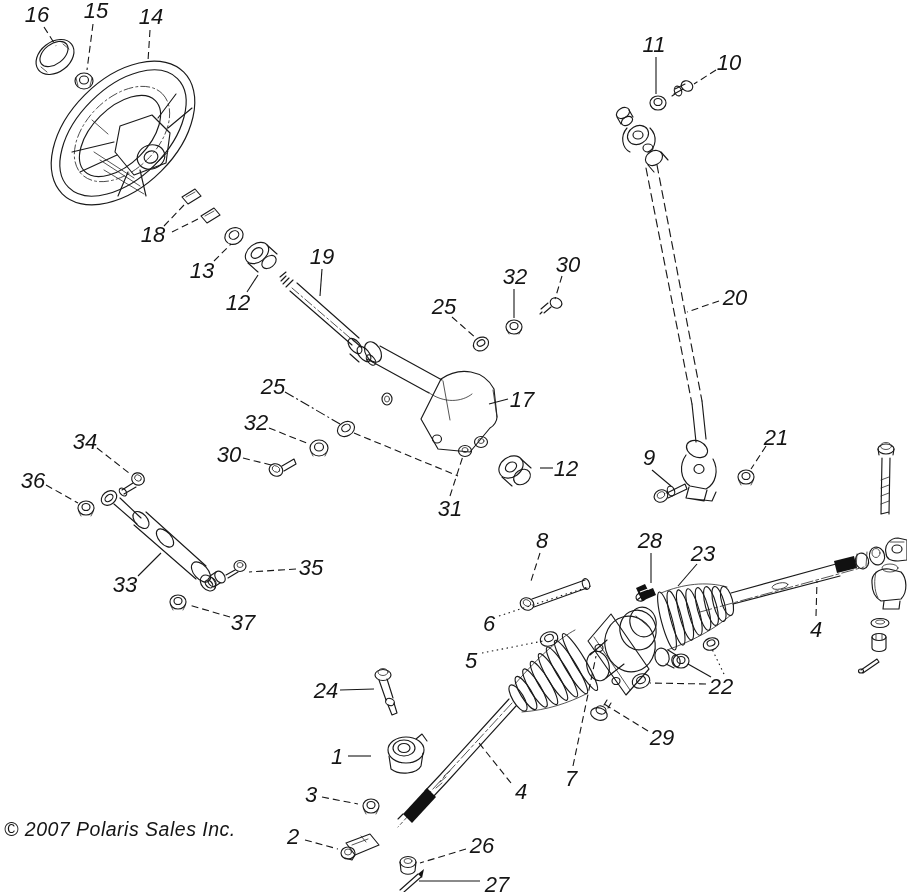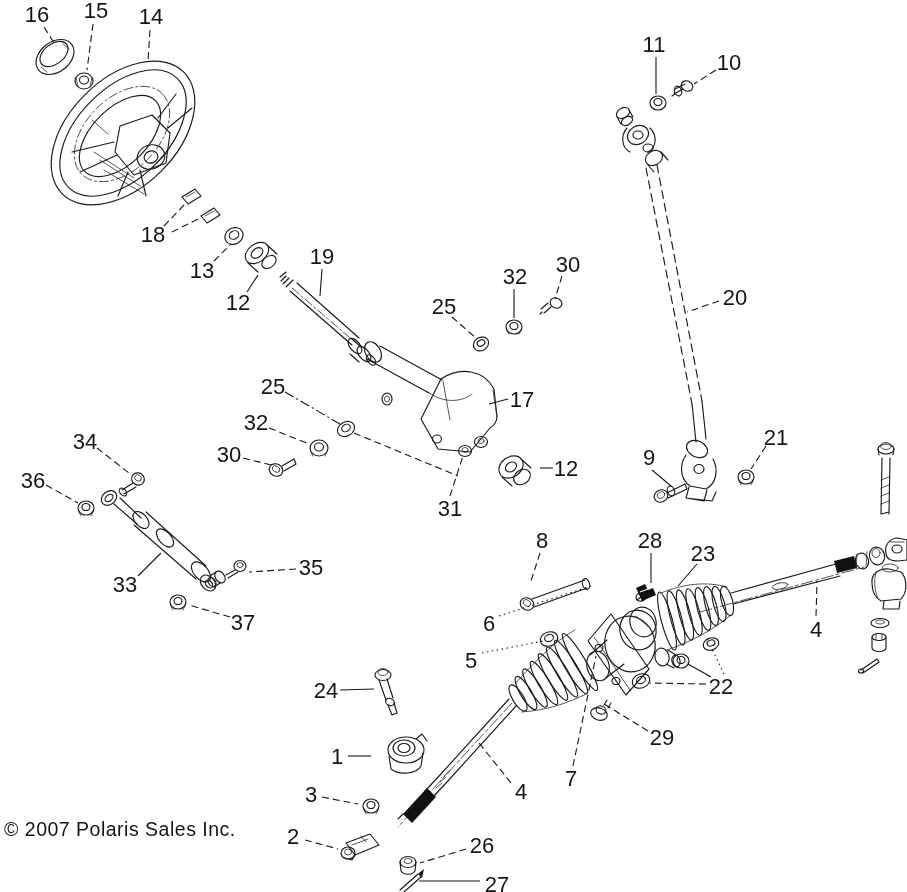--- a/index.html
+++ b/index.html
@@ -1,16 +1,16 @@
 <!DOCTYPE html>
 <html><head>
 <meta charset="utf-8">
 <style>
   html,body{margin:0;padding:0;background:#ffffff;}
-  .stage{position:relative;width:907px;height:892px;background:#ffffff;overflow:hidden;}
+  .stage{position:relative;width:907px;height:892px;background:#ffffff;overflow:hidden;font-style:italic;}
   svg{display:block;}
   .p{fill:none;stroke:#1a1a1a;stroke-width:1.15;stroke-linecap:round;stroke-linejoin:round;}
   .thin{fill:none;stroke:#2a2a2a;stroke-width:0.8;stroke-linecap:round;}
   .blk{fill:#111;stroke:none;}
   .leader{fill:none;stroke:#161616;stroke-width:1.1;}
   .callout-num{font-family:"Liberation Sans",sans-serif;font-size:22px;fill:#151515;text-anchor:middle;dominant-baseline:central;}
   .copyright{font-family:"Liberation Sans",sans-serif;font-size:19.5px;letter-spacing:0.5px;fill:#151515;}
 </style>
 </head>
 <body>

